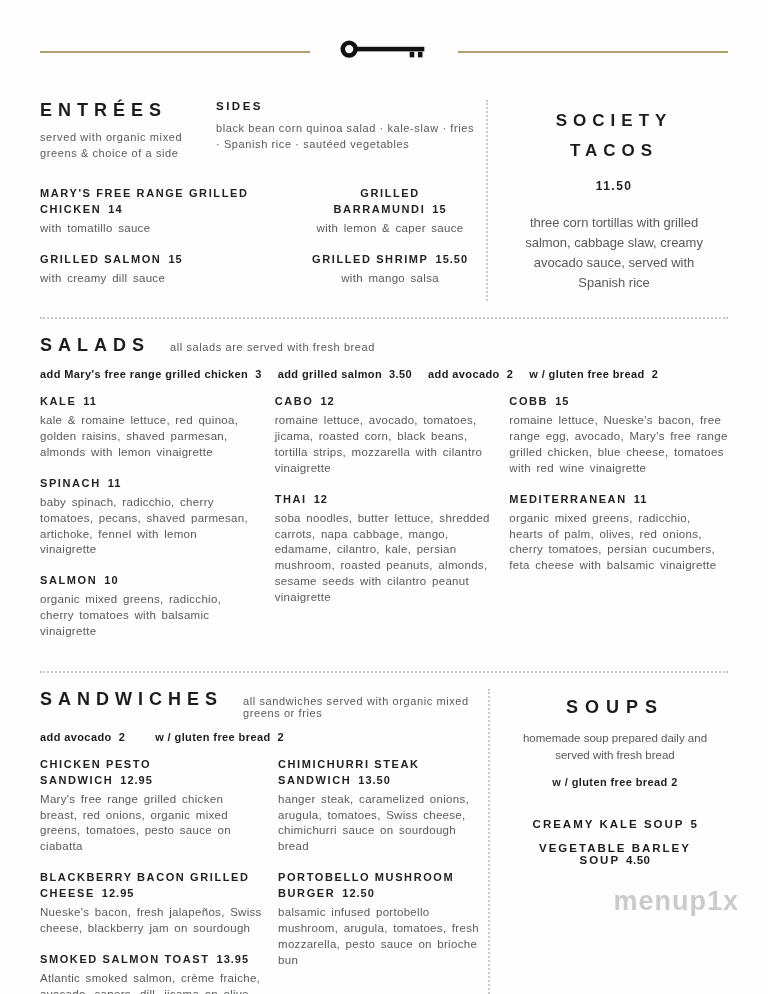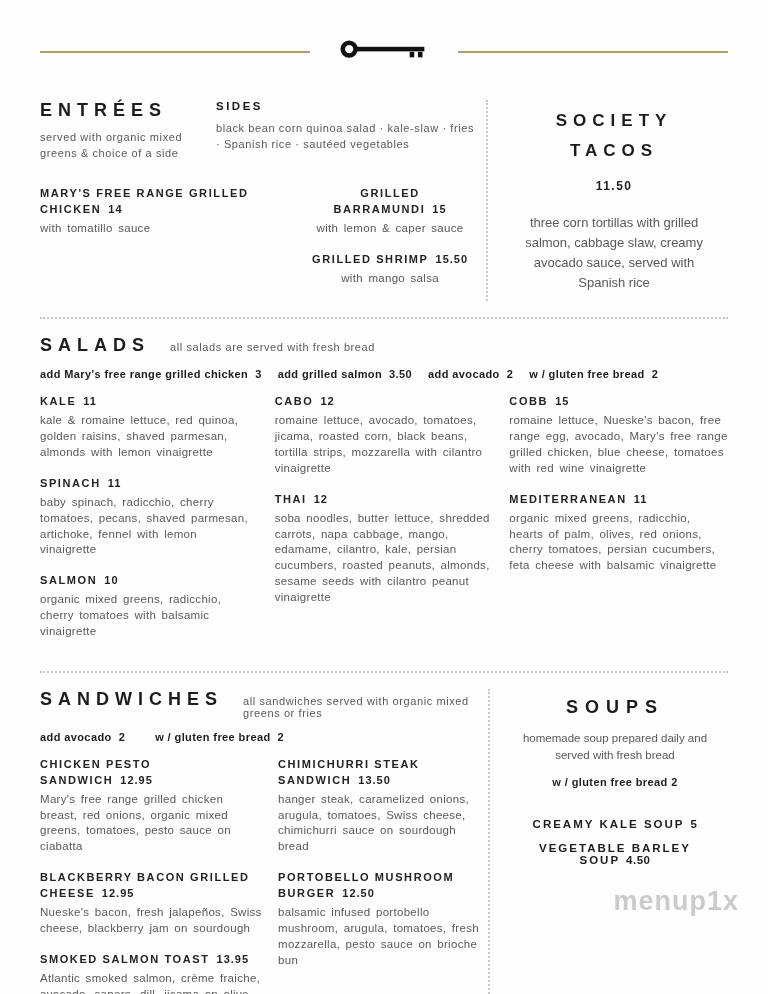--- a/index.html
+++ b/index.html
@@ -104,20 +104,24 @@
           <div class="sides-title">SIDES</div>
           <div class="section-note">black bean corn quinoa salad · kale-slaw · fries · Spanish rice · sautéed vegetables</div>
         </div>
       </div>
       <div class="entree-items">
         <div class="entree-col1">
           <div class="item">
             <div class="item-name"><span>MARY'S FREE RANGE GRILLED CHICKEN</span><span class="price">14</span></div>
             <div class="item-desc">with tomatillo sauce</div>
           </div>
+          <div class="item">
+            <div class="item-name"><span>GRILLED SALMON</span><span class="price">15</span></div>
+            <div class="item-desc">with creamy dill sauce</div>
+          </div>
         </div>
         <div class="entree-col2">
           <div class="item">
             <div class="item-name"><span>GRILLED BARRAMUNDI</span><span class="price">15</span></div>
             <div class="item-desc">with lemon &amp; caper sauce</div>
           </div>
           <div class="item">
             <div class="item-name"><span>GRILLED SHRIMP</span><span class="price">15.50</span></div>
             <div class="item-desc">with mango salsa</div>
           </div>
@@ -160,21 +164,21 @@
           <div class="item-desc">organic mixed greens, radicchio, cherry tomatoes with balsamic vinaigrette</div>
         </div>
       </div>
       <div class="col">
         <div class="item">
           <div class="item-name"><span>CABO</span><span class="price">12</span></div>
           <div class="item-desc">romaine lettuce, avocado, tomatoes, jicama, roasted corn, black beans, tortilla strips, mozzarella with cilantro vinaigrette</div>
         </div>
         <div class="item">
           <div class="item-name"><span>THAI</span><span class="price">12</span></div>
-          <div class="item-desc">soba noodles, butter lettuce, shredded carrots, napa cabbage, mango, edamame, cilantro, kale, persian cucumbers, roasted peanuts, almonds, sesame seeds with cilantro peanut vinaigrette</div>
+          <div class="item-desc">soba noodles, butter lettuce, shredded carrots, napa cabbage, mango, edamame, cilantro, kale, persian mushroom, roasted peanuts, almonds, sesame seeds with cilantro peanut vinaigrette</div>
         </div>
       </div>
       <div class="col">
         <div class="item">
           <div class="item-name"><span>COBB</span><span class="price">15</span></div>
           <div class="item-desc">romaine lettuce, Nueske's bacon, free range egg, avocado, Mary's free range grilled chicken, blue cheese, tomatoes with red wine vinaigrette</div>
         </div>
         <div class="item">
           <div class="item-name"><span>MEDITERRANEAN</span><span class="price">11</span></div>
           <div class="item-desc">organic mixed greens, radicchio, hearts of palm, olives, red onions, cherry tomatoes, persian cucumbers, feta cheese with balsamic vinaigrette</div>

